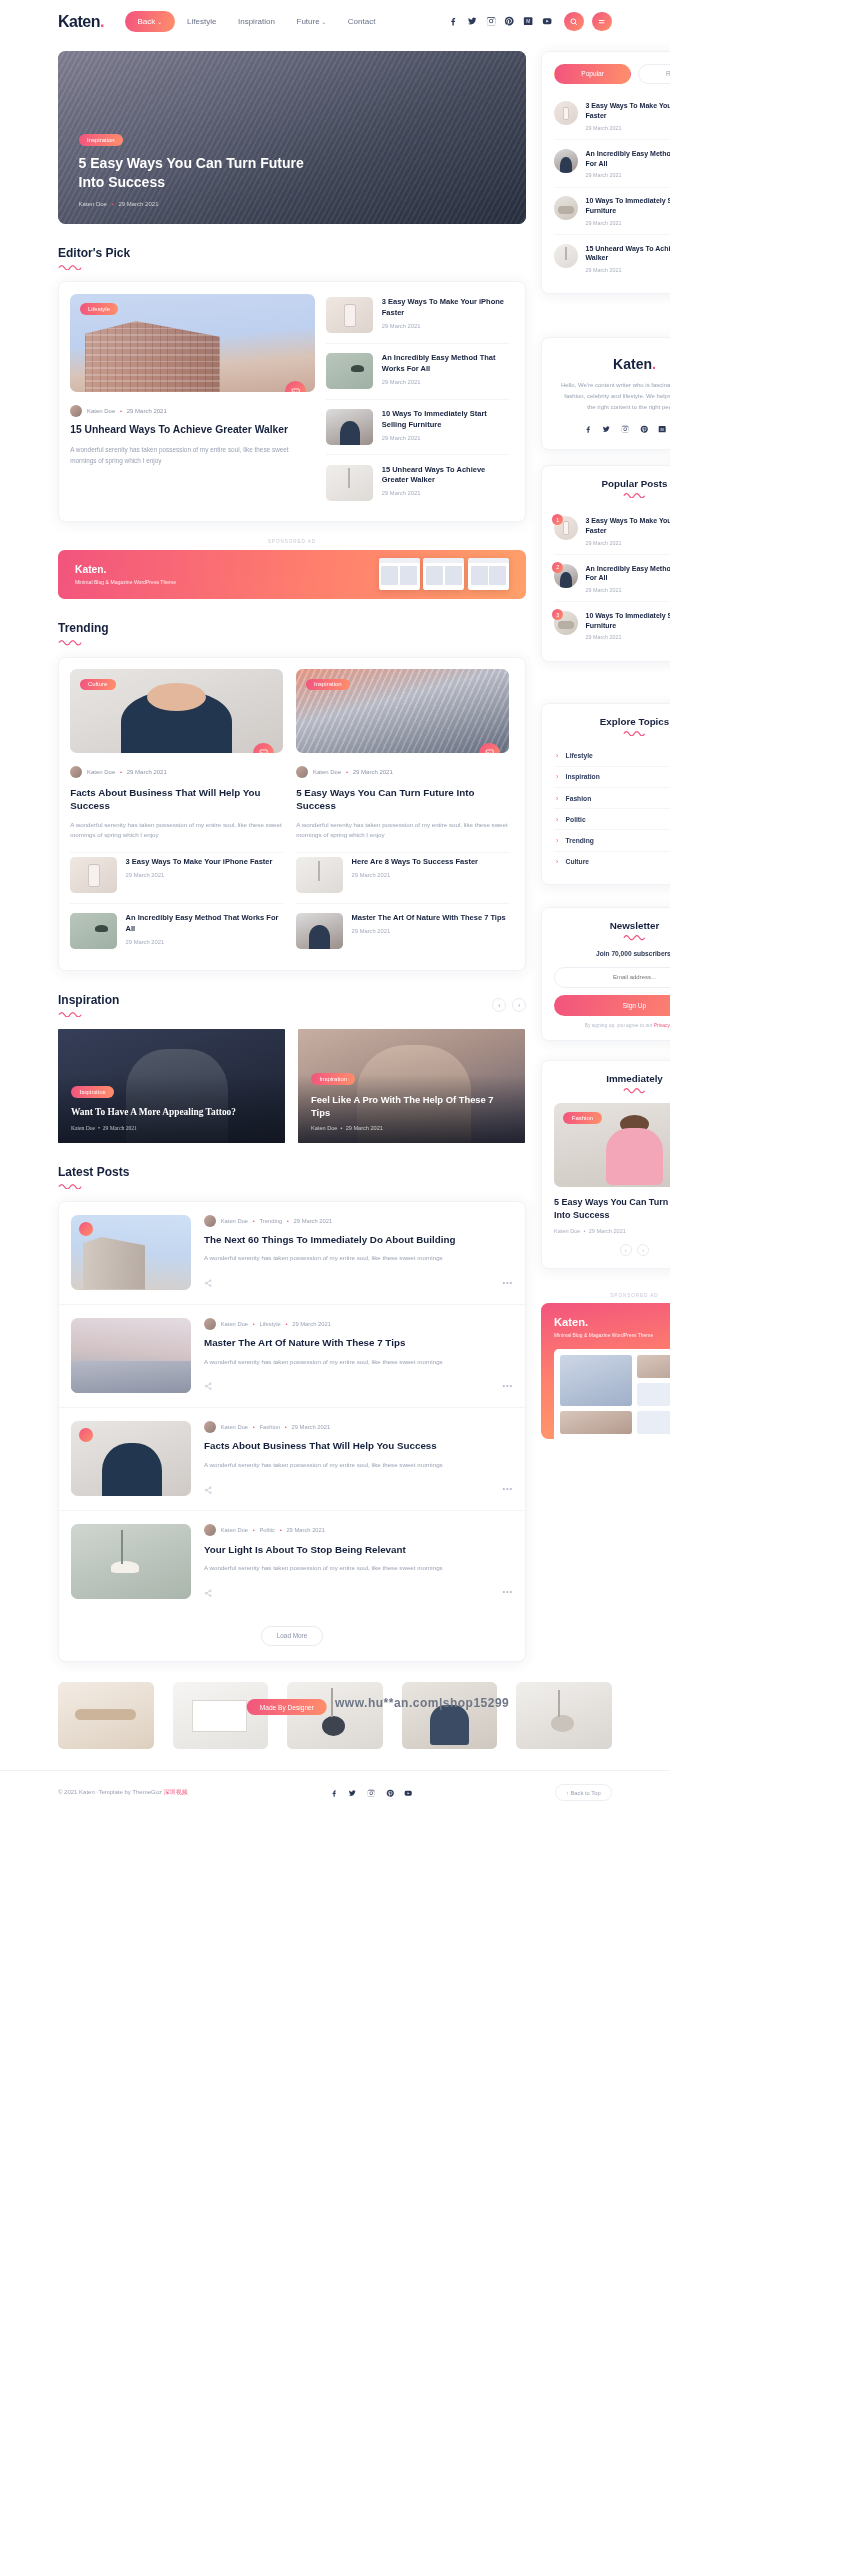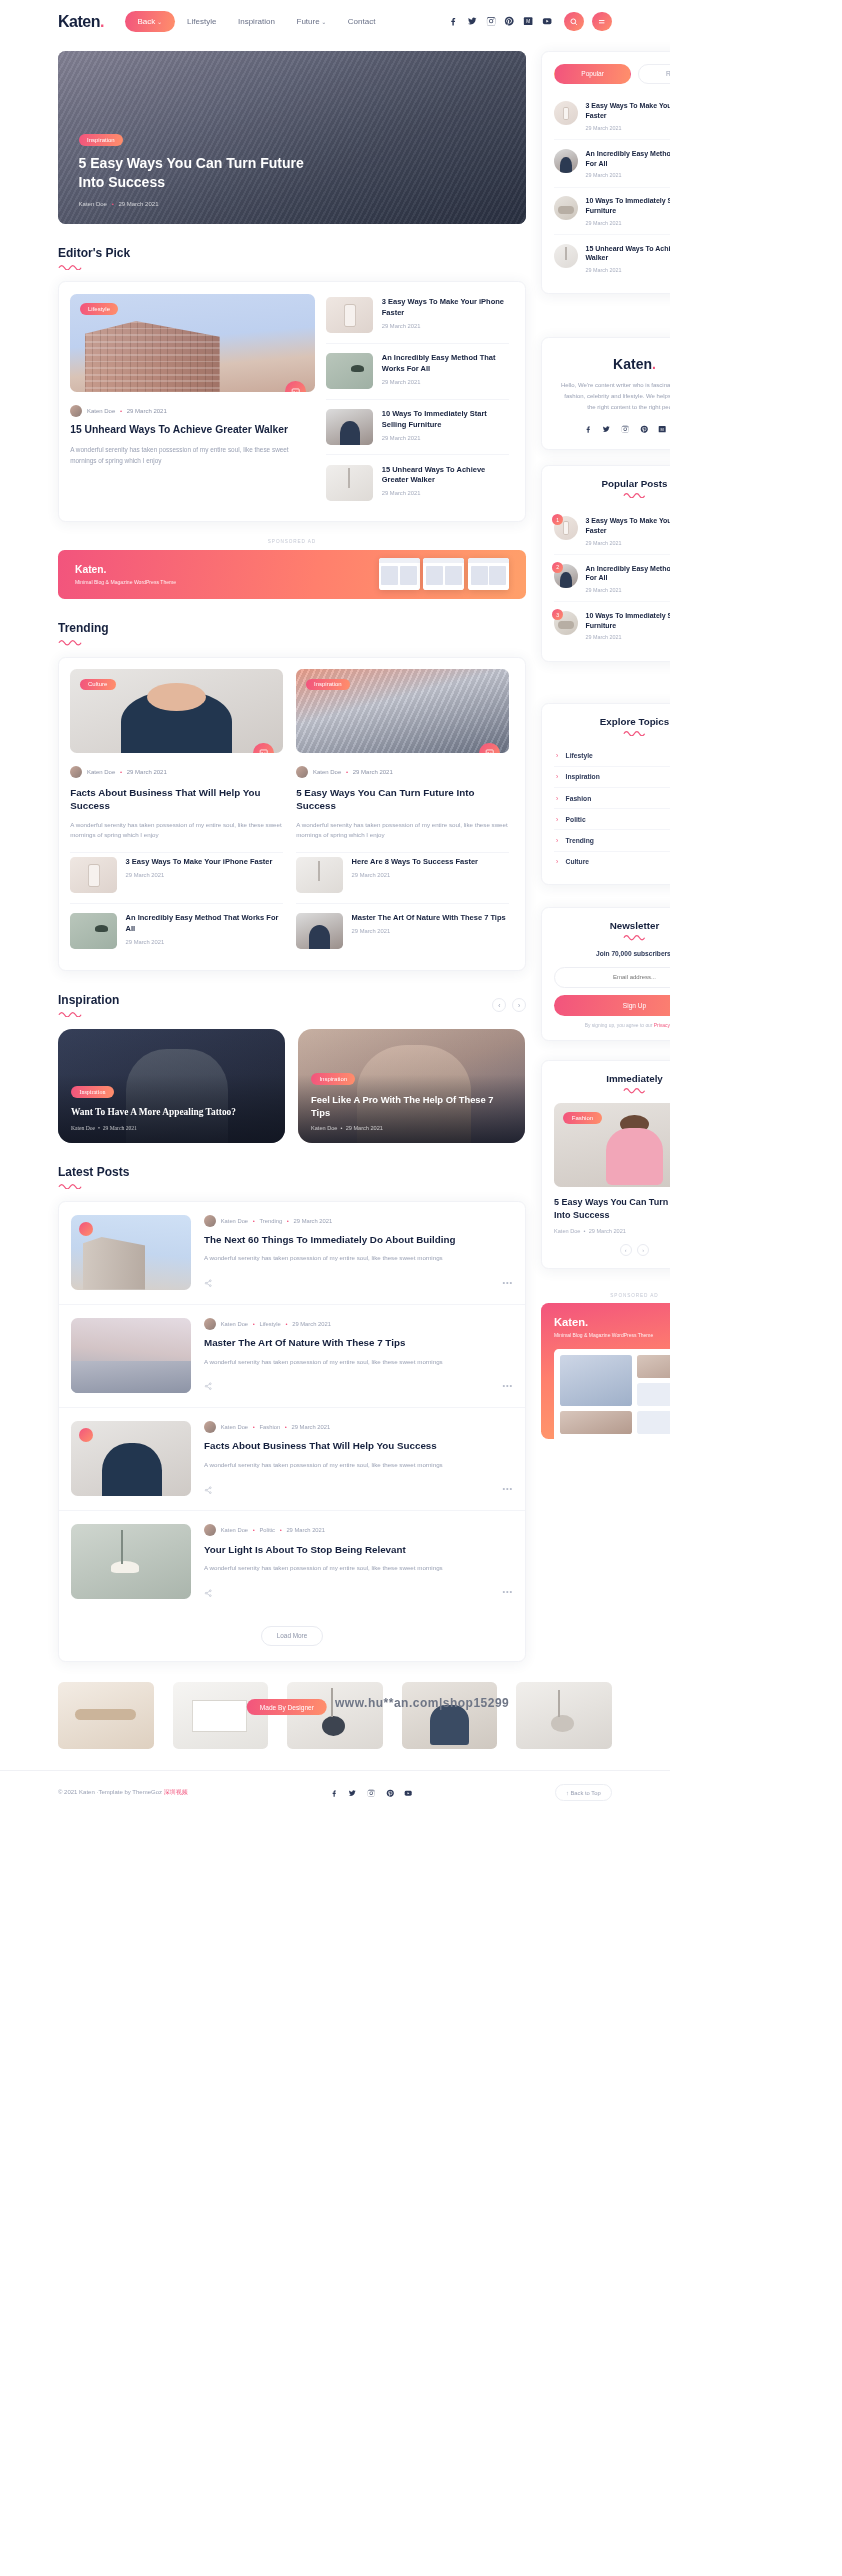--- a/index.html
+++ b/index.html
@@ -167,21 +167,21 @@
   .tr-img.a .face{position:absolute; left:36%; top:16%; width:28%; height:34%; border-radius:50%; background:#e3b79c; z-index:2;}
   .tr-img.b { background: linear-gradient(165deg,#f0a28e 0%, #c6c9d4 40%, #6c7486 100%); }
   .tr-img.b:after{content:""; position:absolute; inset:0; background: repeating-linear-gradient(115deg, rgba(255,255,255,.1) 0 1.9px, rgba(0,0,0,.08) 1.9px 5.6px);}
   .tr-h { font-size: 9.8px; font-weight:bold; color:#16213e; line-height:1.4; margin-top:7.5px; }
   .tr-p { font-size: 6.2px; color:#9aa1b4; line-height:1.75; margin-top:6.6px; }
   .tr-divider { border-top:0.9px solid #f3f4f8; margin-top:11.2px; padding-top:1.9px; }
 
   
   .insp { display:flex; gap: 13px; }
   .insp-card {
-    width: 227px; height: 114px; border-radius: 14px; position:relative; overflow:hidden;
+    width: 227px; height: 114px; border-radius: 1px; position:relative; overflow:hidden;
   }
   .insp-card.a { background: linear-gradient(160deg,#3b4560 0%,#2b3247 55%,#1d2330 100%); font-family: Liberation Serif, serif; }
   .insp-card.a .p{position:absolute; left:30%; top:18%; width:45%; height:90%; background:linear-gradient(170deg,#5a6272,#2f3646); border-radius:40% 40% 0 0;}
   .insp-card.b { background: linear-gradient(160deg,#e0c5b4 0%,#b99d92 45%,#6b6576 100%); }
   .insp-card.b .p{position:absolute; left:26%; top:14%; width:50%; height:92%; background:linear-gradient(170deg,#e8cbba,#9c8579); border-radius:44% 44% 0 0;}
   .insp-card:before{content:""; position:absolute; inset:0; background:linear-gradient(to top, rgba(16,20,32,.82) 0%, rgba(16,20,32,.12) 60%); z-index:2;}
   .insp-body { position:absolute; left:13px; bottom:11.2px; z-index:3; }
   .insp-h { color:#fff; font-size:9.4px; font-weight:bold; line-height:1.4; margin-top:7.5px; max-width:187px;}
   .insp-meta { color:rgba(255,255,255,.7); font-size:5.6px; margin-top:6.6px; }
 

